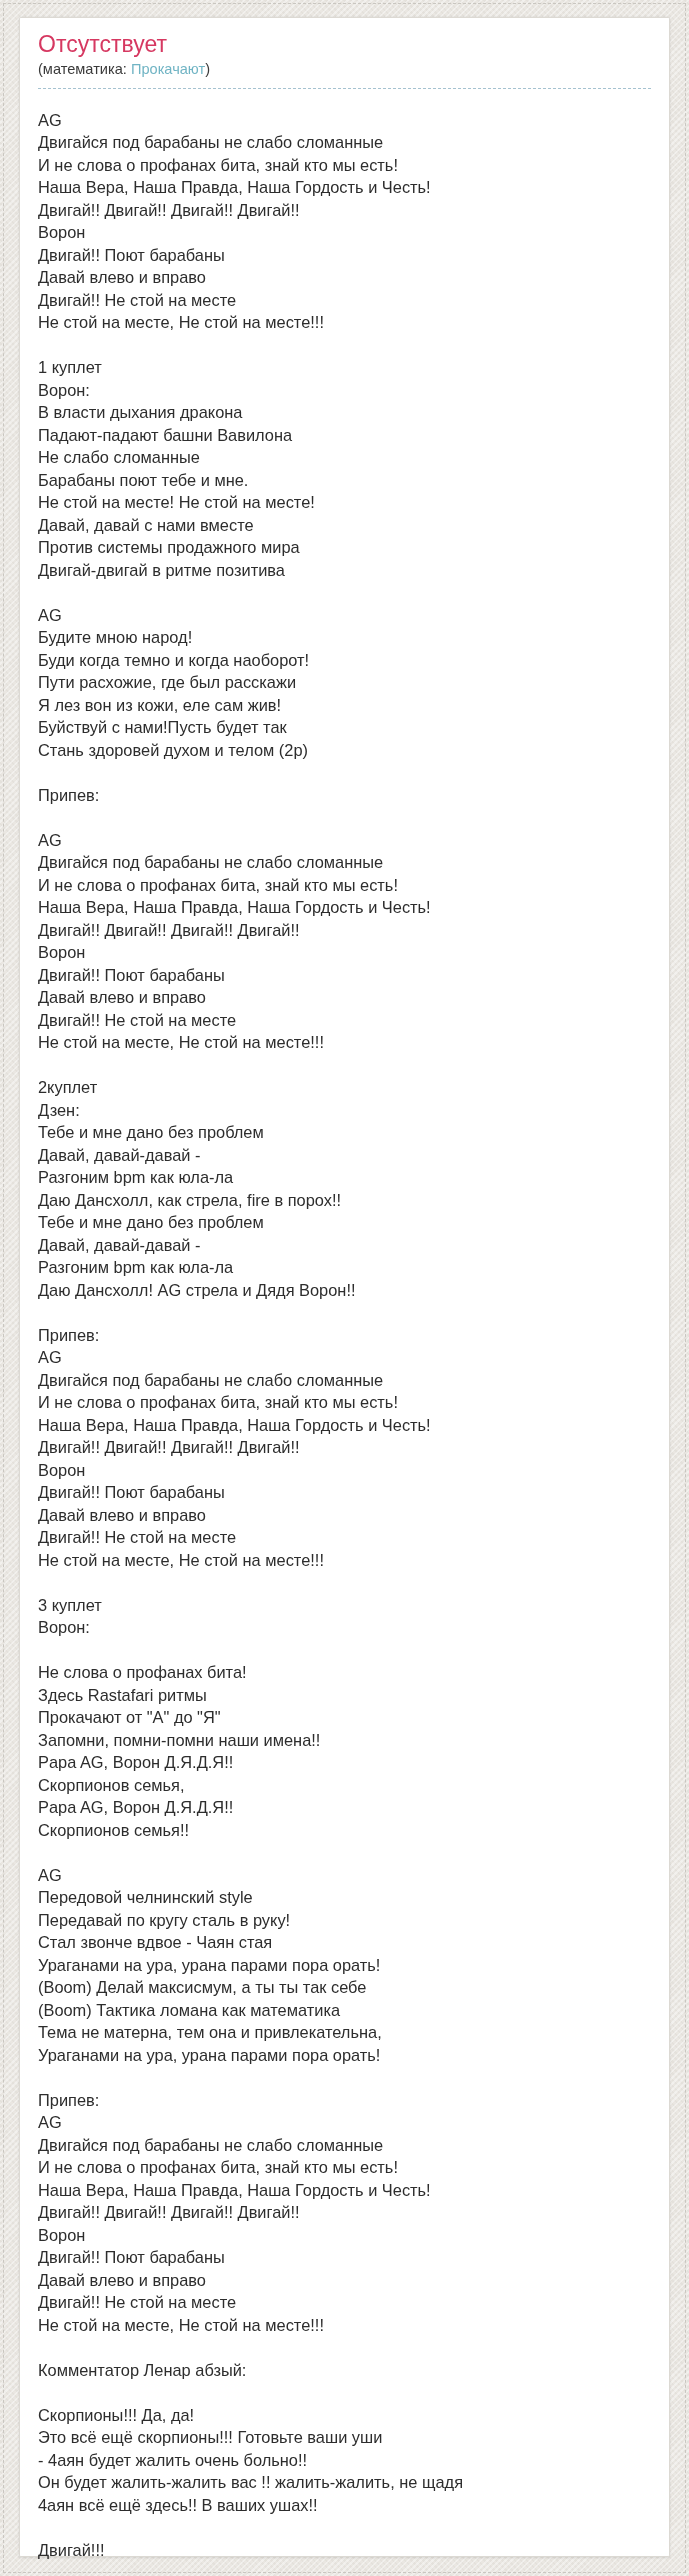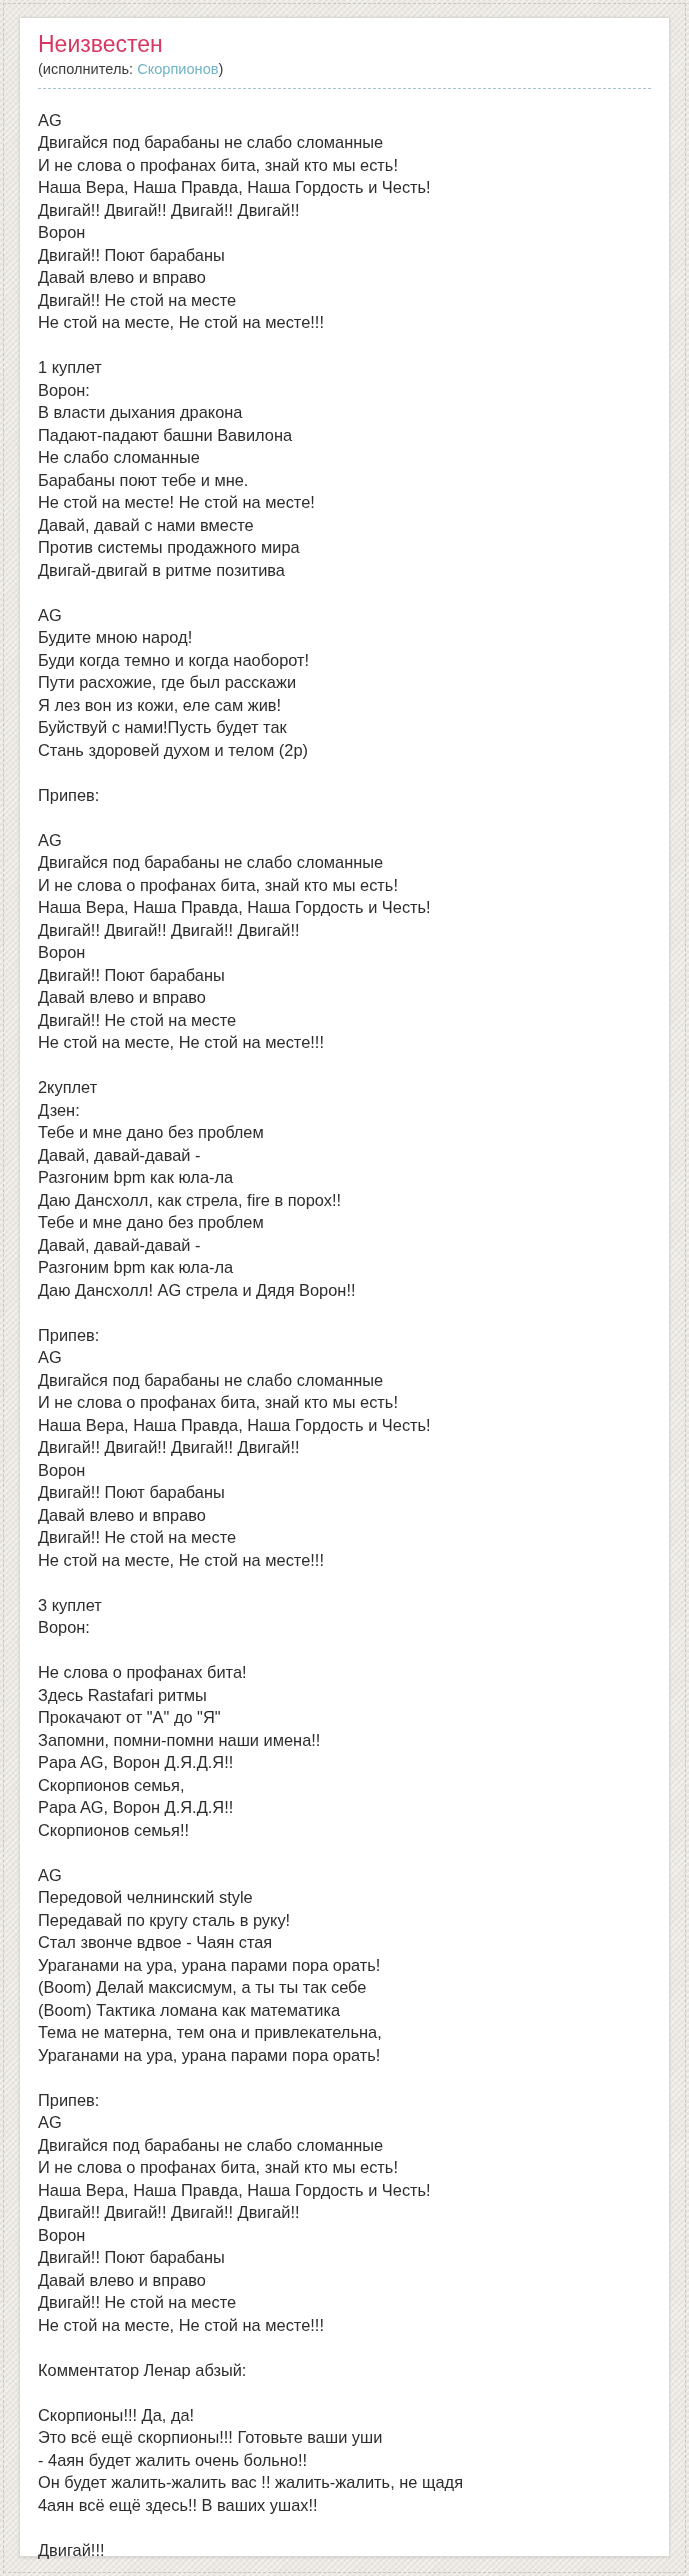--- a/index.html
+++ b/index.html
@@ -66,23 +66,23 @@
     white-space: pre-line;
   }
 </style>
 </head>
 <body>
 
 <div class="page-frame"></div>
 
 <div class="card">
   <div class="header">
-    <h1 class="song-title">Неизвестен</h1>
+    <h1 class="song-title">Отсутствует</h1>
     <div class="subtitle">
-      <span>(исполнитель: </span><a class="artist-link">Скорпионов</a><span>)</span>
+      <span>(математика: </span><a class="artist-link">Прокачают</a><span>)</span>
     </div>
   </div>
   <div class="lyrics">AG
 Двигайся под барабаны не слабо сломанные
 И не слова о профанах бита, знай кто мы есть!
 Наша Вера, Наша Правда, Наша Гордость и Честь!
 Двигай!! Двигай!! Двигай!! Двигай!!
 Ворон
 Двигай!! Поют барабаны
 Давай влево и вправо

